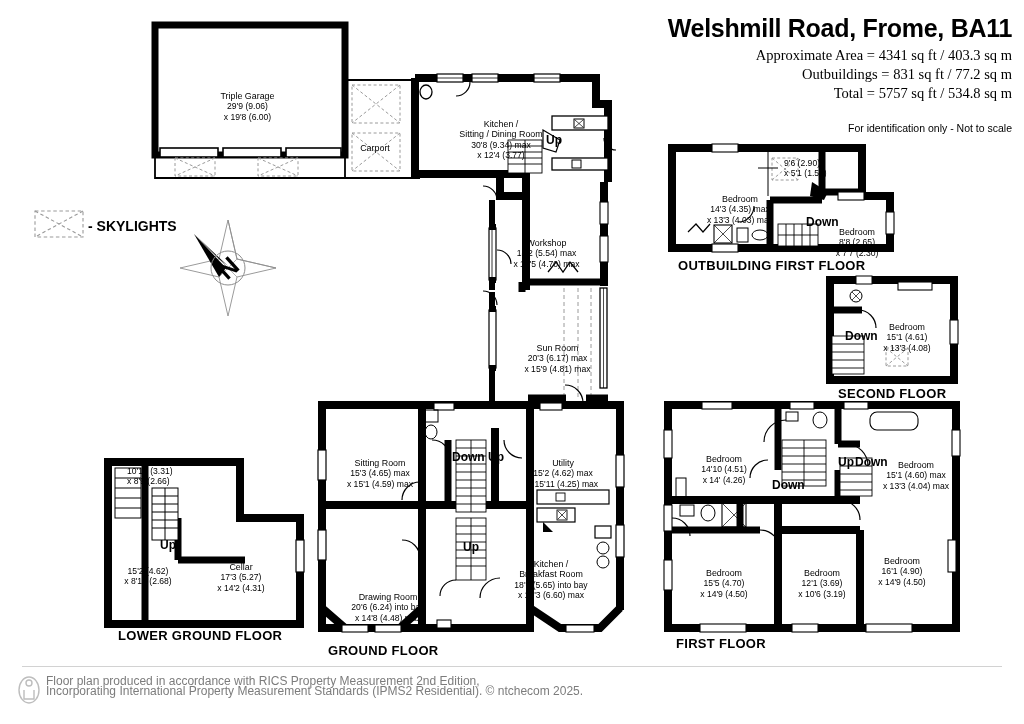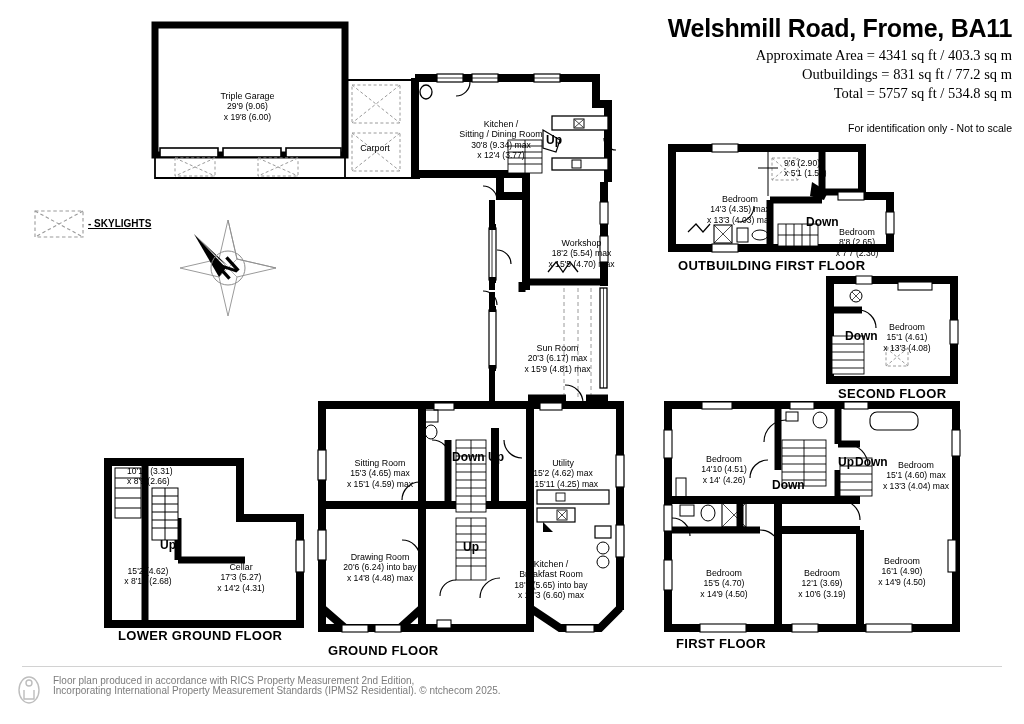--- a/index.html
+++ b/index.html
@@ -19,24 +19,24 @@
   .floorlabel{position:absolute;font-size:13px;font-weight:bold;letter-spacing:0.3px;
               white-space:nowrap;}
 
   .rm{position:absolute;text-align:center;font-size:8.6px;line-height:10.4px;
       white-space:nowrap;}
   .rm .n{font-weight:normal;font-size:8.9px;display:block;margin-top:16px;}
   .rm.left{text-align:left;}
 
   .tiny{position:absolute;font-size:12px;font-weight:bold;white-space:nowrap;}
 
-  .sky-label{position:absolute;left:88px;top:218px;font-size:10px;font-weight:bold;
-             white-space:nowrap;text-decoration:underline;}
-
-  .footer{position:absolute;left:53px;top:676px;font-size:10px;line-height:10.2px;
+  .sky-label{position:absolute;left:88px;top:218px;font-size:14px;font-weight:bold;
+             white-space:nowrap;}
+
+  .footer{position:absolute;left:46px;top:676px;font-size:12px;line-height:10.2px;
           color:#7c7c7c;white-space:nowrap;}
 
   .hr{position:absolute;left:22px;top:666px;width:980px;height:1px;background:#d2d2d2;}
 </style>
 </head>
 <body>
 
 <div class="plan">
 <svg width="1024" height="724" viewBox="0 0 1024 724">
   <defs>
@@ -448,39 +448,39 @@
   <span class="n">Carport</span>
 </div>
 
 <div class="rm" style="left:441px;top:103px;width:120px;">
   <span class="n" style="white-space:pre-line;">Kitchen /
 Sitting / Dining Room</span>
   <span>30'8 (9.34) max</span><br>
   <span>x 12'4 (3.77)</span>
 </div>
 
-<div class="rm" style="left:529px;top:222px;width:105px;text-align:center;">
+<div class="rm" style="left:494px;top:222px;width:105px;text-align:center;">
   <span class="n">Workshop</span>
   <span>18'2 (5.54) max</span><br>
   <span>x 15'5 (4.70) max</span>
 </div>
 
 <div class="rm" style="left:505px;top:327px;width:105px;">
   <span class="n">Sun Room</span>
   <span>20'3 (6.17) max</span><br>
   <span>x 15'9 (4.81) max</span>
 </div>
 
 <div class="rm" style="left:330px;top:442px;width:100px;">
   <span class="n">Sitting Room</span>
   <span>15'3 (4.65) max</span><br>
   <span>x 15'1 (4.59) max</span>
 </div>
 
-<div class="rm" style="left:327px;top:536px;width:106px;">
+<div class="rm" style="left:327px;top:576px;width:106px;padding-left:8px;">
   <span class="n">Drawing Room</span>
   <span>20'6 (6.24) into bay</span><br>
   <span>x 14'8 (4.48) max</span>
 </div>
 
 <div class="rm" style="left:510px;top:442px;width:106px;">
   <span class="n">Utility</span>
   <span>15'2 (4.62) max</span><br>
   <span>x 15'11 (4.25) max</span>
 </div>

